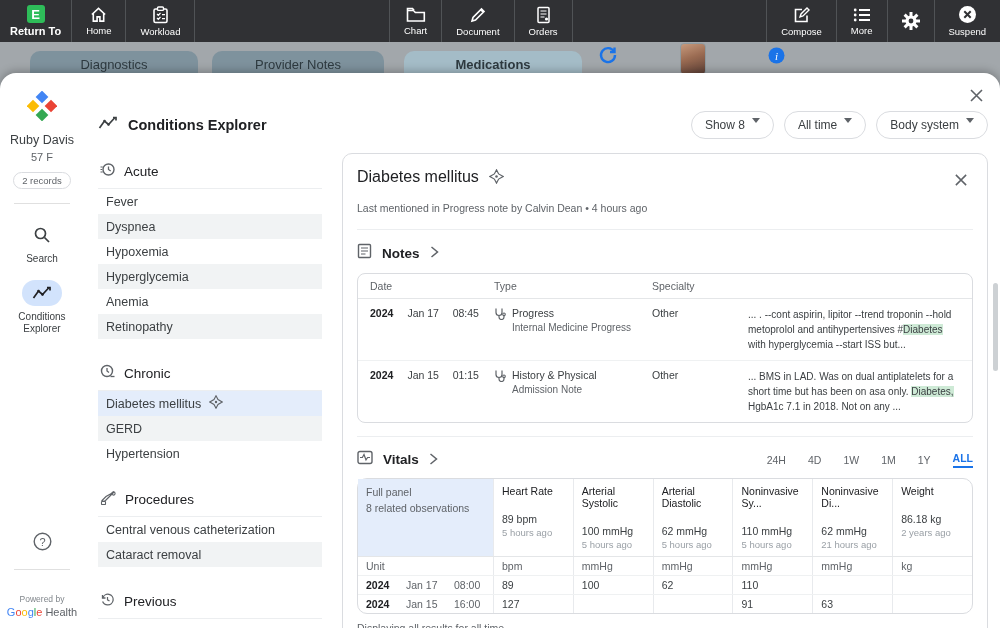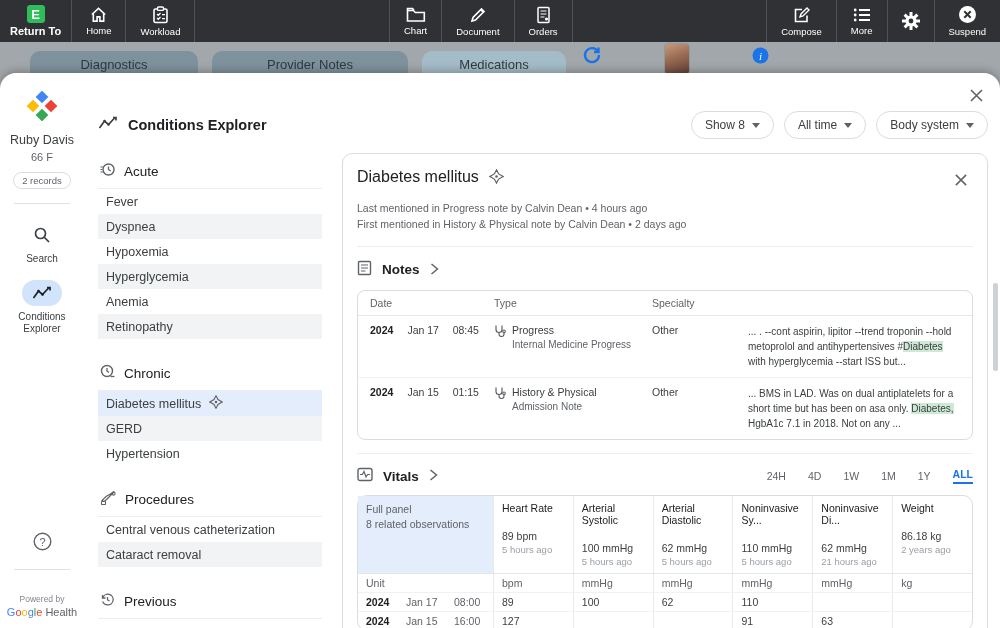--- a/index.html
+++ b/index.html
@@ -11,23 +11,23 @@
   .tbtn svg { display:block; }
   .tb-spacer { flex:1; border-right:1px solid #505356; }
   .returnto { flex-direction:column; font-size:11px; font-weight:bold; padding:0 10px; }
   .elogo { width:18px; height:18px; background:#2ebd59; border-radius:3px; color:#fff; font-weight:bold; font-size:13px; display:flex; align-items:center; justify-content:center; }
   .gearbtn { padding:0 12px; }
 
   
   .tabstrip { position:absolute; top:42px; left:0; width:1000px; height:36px; background:#a2a7ab; display:flex; align-items:flex-end; z-index:20; }
   .tab { height:27px; border-radius:10px 10px 0 0; display:flex; align-items:center; justify-content:center; font-size:13px; color:#2e3a40; cursor:pointer; }
   .t0 { width:168px; margin-left:30px; background:#7e929d; }
-  .t1 { width:196px; margin-left:14px; background:#7e929d; }
+  .t1 { width:172px; margin-left:14px; background:#7e929d; }
   .t2 { width:190px; margin-left:14px; background:#8aa2ae; }
-  .t3 { width:144px; margin-left:14px; background:#a4bcc7; }
+  .t3 { width:178px; margin-left:20px; background:#a4bcc7;font-weight:bold; }
   .strip-right { display:flex; align-items:center; height:36px; margin-left:16px; gap:0; }
   .refresh { cursor:pointer; margin-top:-6px; }
   .photo { width:26px; height:32px; border-radius:4px; margin-left:62px; margin-top:-2px; background:linear-gradient(160deg,#c79a7d 0%,#9a6b52 45%,#5d4037 100%); border:1px solid #8e9aa0; }
   .infoic { margin-left:62px; margin-top:-6px; cursor:pointer; }
 
   
   .panel { position:absolute; top:73px; left:0; width:1000px; height:555px; background:#fff; border-radius:16px 16px 0 0; box-shadow:0 -2px 8px rgba(0,0,0,.25); z-index:25; display:flex; }
 
   
   .sidebar { width:84px; flex:0 0 84px; display:flex; flex-direction:column; align-items:center; padding-top:18px; }
@@ -44,21 +44,21 @@
   .brand { font-size:11px; margin-top:2px; margin-bottom:10px; }
   .brand .health { color:#5f6368; }
 
   
   .main { flex:1; padding:10px 12px 0 14px; position:relative; }
   .closerow { display:flex; justify-content:flex-end; }
   .xbtn { width:24px; height:24px; display:flex; align-items:center; justify-content:center; cursor:pointer; }
   .headrow { display:flex; align-items:center; margin-top:4px; }
   .htitle { font-size:14.5px; color:#202124; font-weight:bold; margin-left:10px; }
   .filters { margin-left:auto; display:flex; gap:10px; }
-  .fpill { display:flex; align-items:center; gap:7px; border:1px solid #dadce0; border-radius:16px; padding:6px 13px; font-size:12px; color:#3c4043; cursor:pointer; background:#fff; }
+  .fpill { display:flex; align-items:flex-start; gap:7px; border:1px solid #dadce0; border-radius:16px; padding:6px 13px; font-size:12px; color:#3c4043; cursor:pointer; background:#fff; }
   .caret { width:0; height:0; border-left:4px solid transparent; border-right:4px solid transparent; border-top:5px solid #5f6368; }
 
   .bodyrow { display:flex; align-items:flex-start; margin-top:14px; }
 
   
   .clist { width:224px; flex:0 0 224px; margin-top:6px; }
   .sect { margin-bottom:22px; }
   .secthead { display:flex; align-items:center; gap:9px; font-size:13.5px; color:#202124; padding:3px 2px 8px 2px; border-bottom:1px solid #eceef0; }
   .citem { display:flex; align-items:center; gap:8px; height:25px; font-size:12.5px; color:#3c4043; padding:0 8px; cursor:pointer; }
   .citem.alt { background:#f1f3f4; }
@@ -233,21 +233,21 @@
   <div class="sidebar">
     <span>
       <svg width="30" height="30" viewBox="0 0 30 30">
         <rect x="10.5" y="1.5" width="9" height="9" transform="rotate(45 15 6)" fill="#4285F4"></rect>
         <rect x="19.5" y="10.5" width="9" height="9" transform="rotate(45 24 15)" fill="#EA4335"></rect>
         <rect x="10.5" y="19.5" width="9" height="9" transform="rotate(45 15 24)" fill="#34A853"></rect>
         <rect x="1.5" y="10.5" width="9" height="9" transform="rotate(45 6 15)" fill="#FBBC04"></rect>
       </svg>
     </span>
     <div class="pname">Ruby Davis</div>
-    <div class="pdemo">66 F</div>
+    <div class="pdemo">57 F</div>
     <div class="recpill">2 records</div>
     <div class="sdivider"></div>
     <div class="snav">
       <span class="navpill">
           <svg width="18" height="18" viewBox="0 0 18 18">
             <circle cx="7.5" cy="7.5" r="5" fill="none" stroke="#3c4043" stroke-width="1.7"></circle>
             <path d="M11.5 11.5 L16 16" stroke="#3c4043" stroke-width="1.7"></path>
           </svg>
         </span>
       <span class="snav-label">Search</span>
@@ -399,21 +399,20 @@
                 <circle cx="7" cy="7" r="1.2" fill="#5f6368"></circle>
               </svg></span>
           <span class="xbtn" style="margin-left:auto">
               <svg width="14" height="14" viewBox="0 0 15 15">
                 <path d="M2 2 L13 13 M13 2 L2 13" stroke="#5f6368" stroke-width="1.6"></path>
               </svg>
             </span>
         </div>
         <div class="cmeta">
           <div>Last mentioned in Progress note by Calvin Dean • 4 hours ago</div>
-          <div>First mentioned in History &amp; Physical note by Calvin Dean • 2 days ago</div>
         </div>
         <div class="cdiv"></div>
 
         <div class="sechead2">
           <span><svg width="15" height="16" viewBox="0 0 15 16">
                 <rect x="1.5" y="1.5" width="12" height="13" rx="1" fill="none" stroke="#5f6368" stroke-width="1.4"></rect>
                 <path d="M4 5 h7 M4 8 h7 M4 11 h4.5" stroke="#5f6368" stroke-width="1.2"></path>
               </svg></span>
           <span class="sl">Notes</span>
           <span><svg width="9" height="12" viewBox="0 0 9 12">

